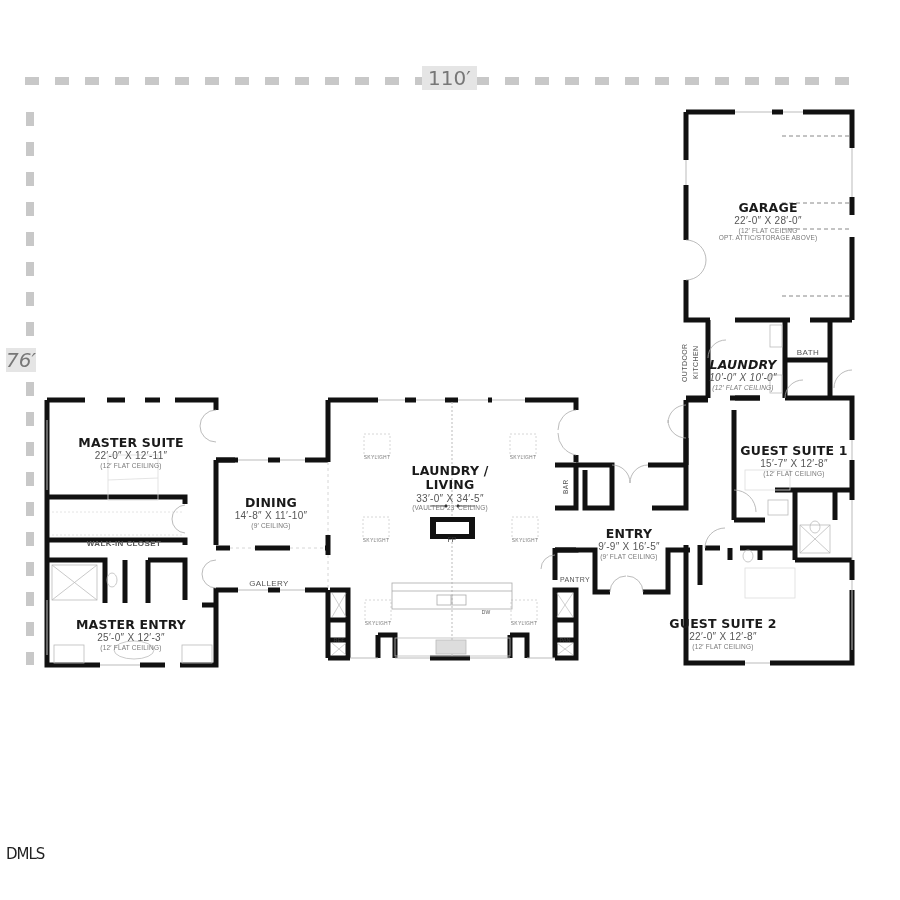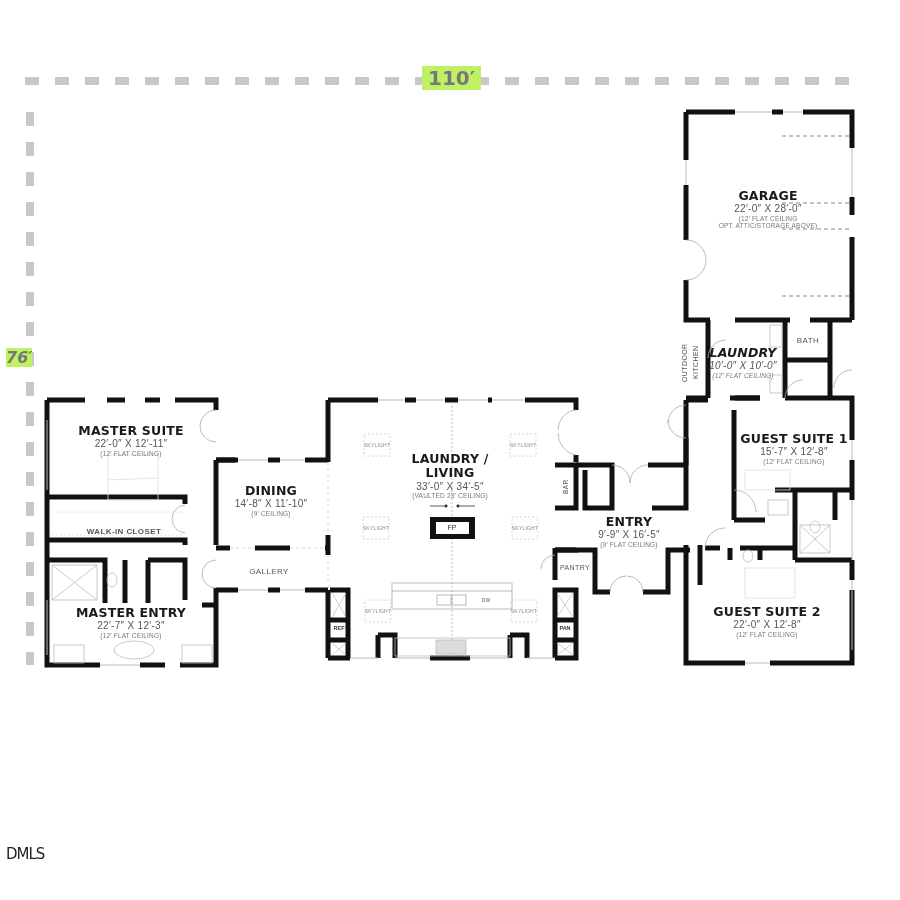--- a/index.html
+++ b/index.html
@@ -1,26 +1,26 @@
 <!DOCTYPE html>
 <html><head>
 <meta charset="utf-8">
 <style>
   html, body { margin:0; padding:0; background:#ffffff; }
   body { width:900px; height:900px; position:relative; overflow:hidden; font-family:"Liberation Sans", sans-serif; }
   #plan { position:absolute; left:0; top:0; width:900px; height:900px; }
-  .lbl { position:absolute; text-align:center; transform:translateX(-50%); white-space:nowrap; line-height:1.15; }
+  .lbl { position:absolute; text-align:center; transform:translateX(-50%); white-space:nowrap; line-height:1.15;margin-top:12px; }
   .room-name { font-family:"DejaVu Sans", sans-serif; font-weight:bold; font-size:12.5px; color:#1a1a1a; letter-spacing:0.2px; }
   .room-dim { font-size:10px; color:#555; letter-spacing:0.3px; }
   .room-ceil { font-size:6.5px; color:#777; letter-spacing:0.2px; }
   .small-lbl { font-size:8px; color:#555; letter-spacing:0.4px; }
   .tiny-lbl { font-size:5px; color:#888; letter-spacing:0.2px; }
   .tag-lbl { font-size:6px; color:#333; font-weight:bold; }
-  .dimension { position:absolute; font-family:"DejaVu Sans", sans-serif; font-weight:bold; color:#777; font-size:20px; background:#bef264; padding:0 6px; }
-  .dim-v { font-style:italic; font-size:16px; }
+  .dimension { position:absolute; font-family:"DejaVu Sans", sans-serif; font-weight:normal; color:#777; font-size:20px; background:#e5e5e5; padding:0 6px; }
+  .dim-v { font-style:italic; font-size:20px; }
   .vert { writing-mode:vertical-rl; transform:rotate(180deg); }
   .watermark { position:absolute; left:6px; top:845px; font-size:15px; color:#222; letter-spacing:-1px; font-family:"DejaVu Sans", sans-serif; font-weight:normal; }
 </style>
 </head>
 <body>
 
 <svg id="plan" viewBox="0 0 900 900" xmlns="http://www.w3.org/2000/svg">
 
   <g stroke="#c8c8c8" stroke-width="8" stroke-dasharray="14 16">
     <line x1="25" y1="81" x2="855" y2="81"></line>
@@ -237,21 +237,21 @@
 <div class="small-lbl vert" style="position:absolute; left:679px; top:340px; width:22px; height:45px; font-size:7px; text-align:center; line-height:11px;">OUTDOOR KITCHEN</div>
 
 <div class="lbl" style="left:131px; top:424px;">
   <div class="room-name">MASTER SUITE</div>
   <div class="room-dim">22′-0″ X 12′-11″</div>
   <div class="room-ceil">(12′ FLAT CEILING)</div>
 </div>
 <div class="lbl small-lbl" style="left:124px; top:527px;font-weight:bold;">WALK-IN CLOSET</div>
 <div class="lbl" style="left:131px; top:606px;">
   <div class="room-name">MASTER ENTRY</div>
-  <div class="room-dim">22′-7″ X 12′-3″</div>
+  <div class="room-dim">25′-0″ X 12′-3″</div>
   <div class="room-ceil">(12′ FLAT CEILING)</div>
 </div>
 
 <div class="lbl" style="left:271px; top:484px;">
   <div class="room-name">DINING</div>
   <div class="room-dim">14′-8″ X 11′-10″</div>
   <div class="room-ceil">(9′ CEILING)</div>
 </div>
 <div class="lbl small-lbl" style="left:269px; top:567px;">GALLERY</div>
 
@@ -278,19 +278,19 @@
   <div class="room-dim">9′-9″ X 16′-5″</div>
   <div class="room-ceil">(9′ FLAT CEILING)</div>
 </div>
 <div class="lbl small-lbl" style="left:575px; top:564px; font-size:7px;">PANTRY</div>
 
 <div class="lbl" style="left:794px; top:432px;">
   <div class="room-name">GUEST SUITE 1</div>
   <div class="room-dim">15′-7″ X 12′-8″</div>
   <div class="room-ceil">(12′ FLAT CEILING)</div>
 </div>
-<div class="lbl" style="left:767px; top:605px;">
+<div class="lbl" style="left:723px; top:605px;">
   <div class="room-name">GUEST SUITE 2</div>
   <div class="room-dim">22′-0″ X 12′-8″</div>
   <div class="room-ceil">(12′ FLAT CEILING)</div>
 </div>
 
 <div class="watermark">DMLS</div>
 
 </body></html>

